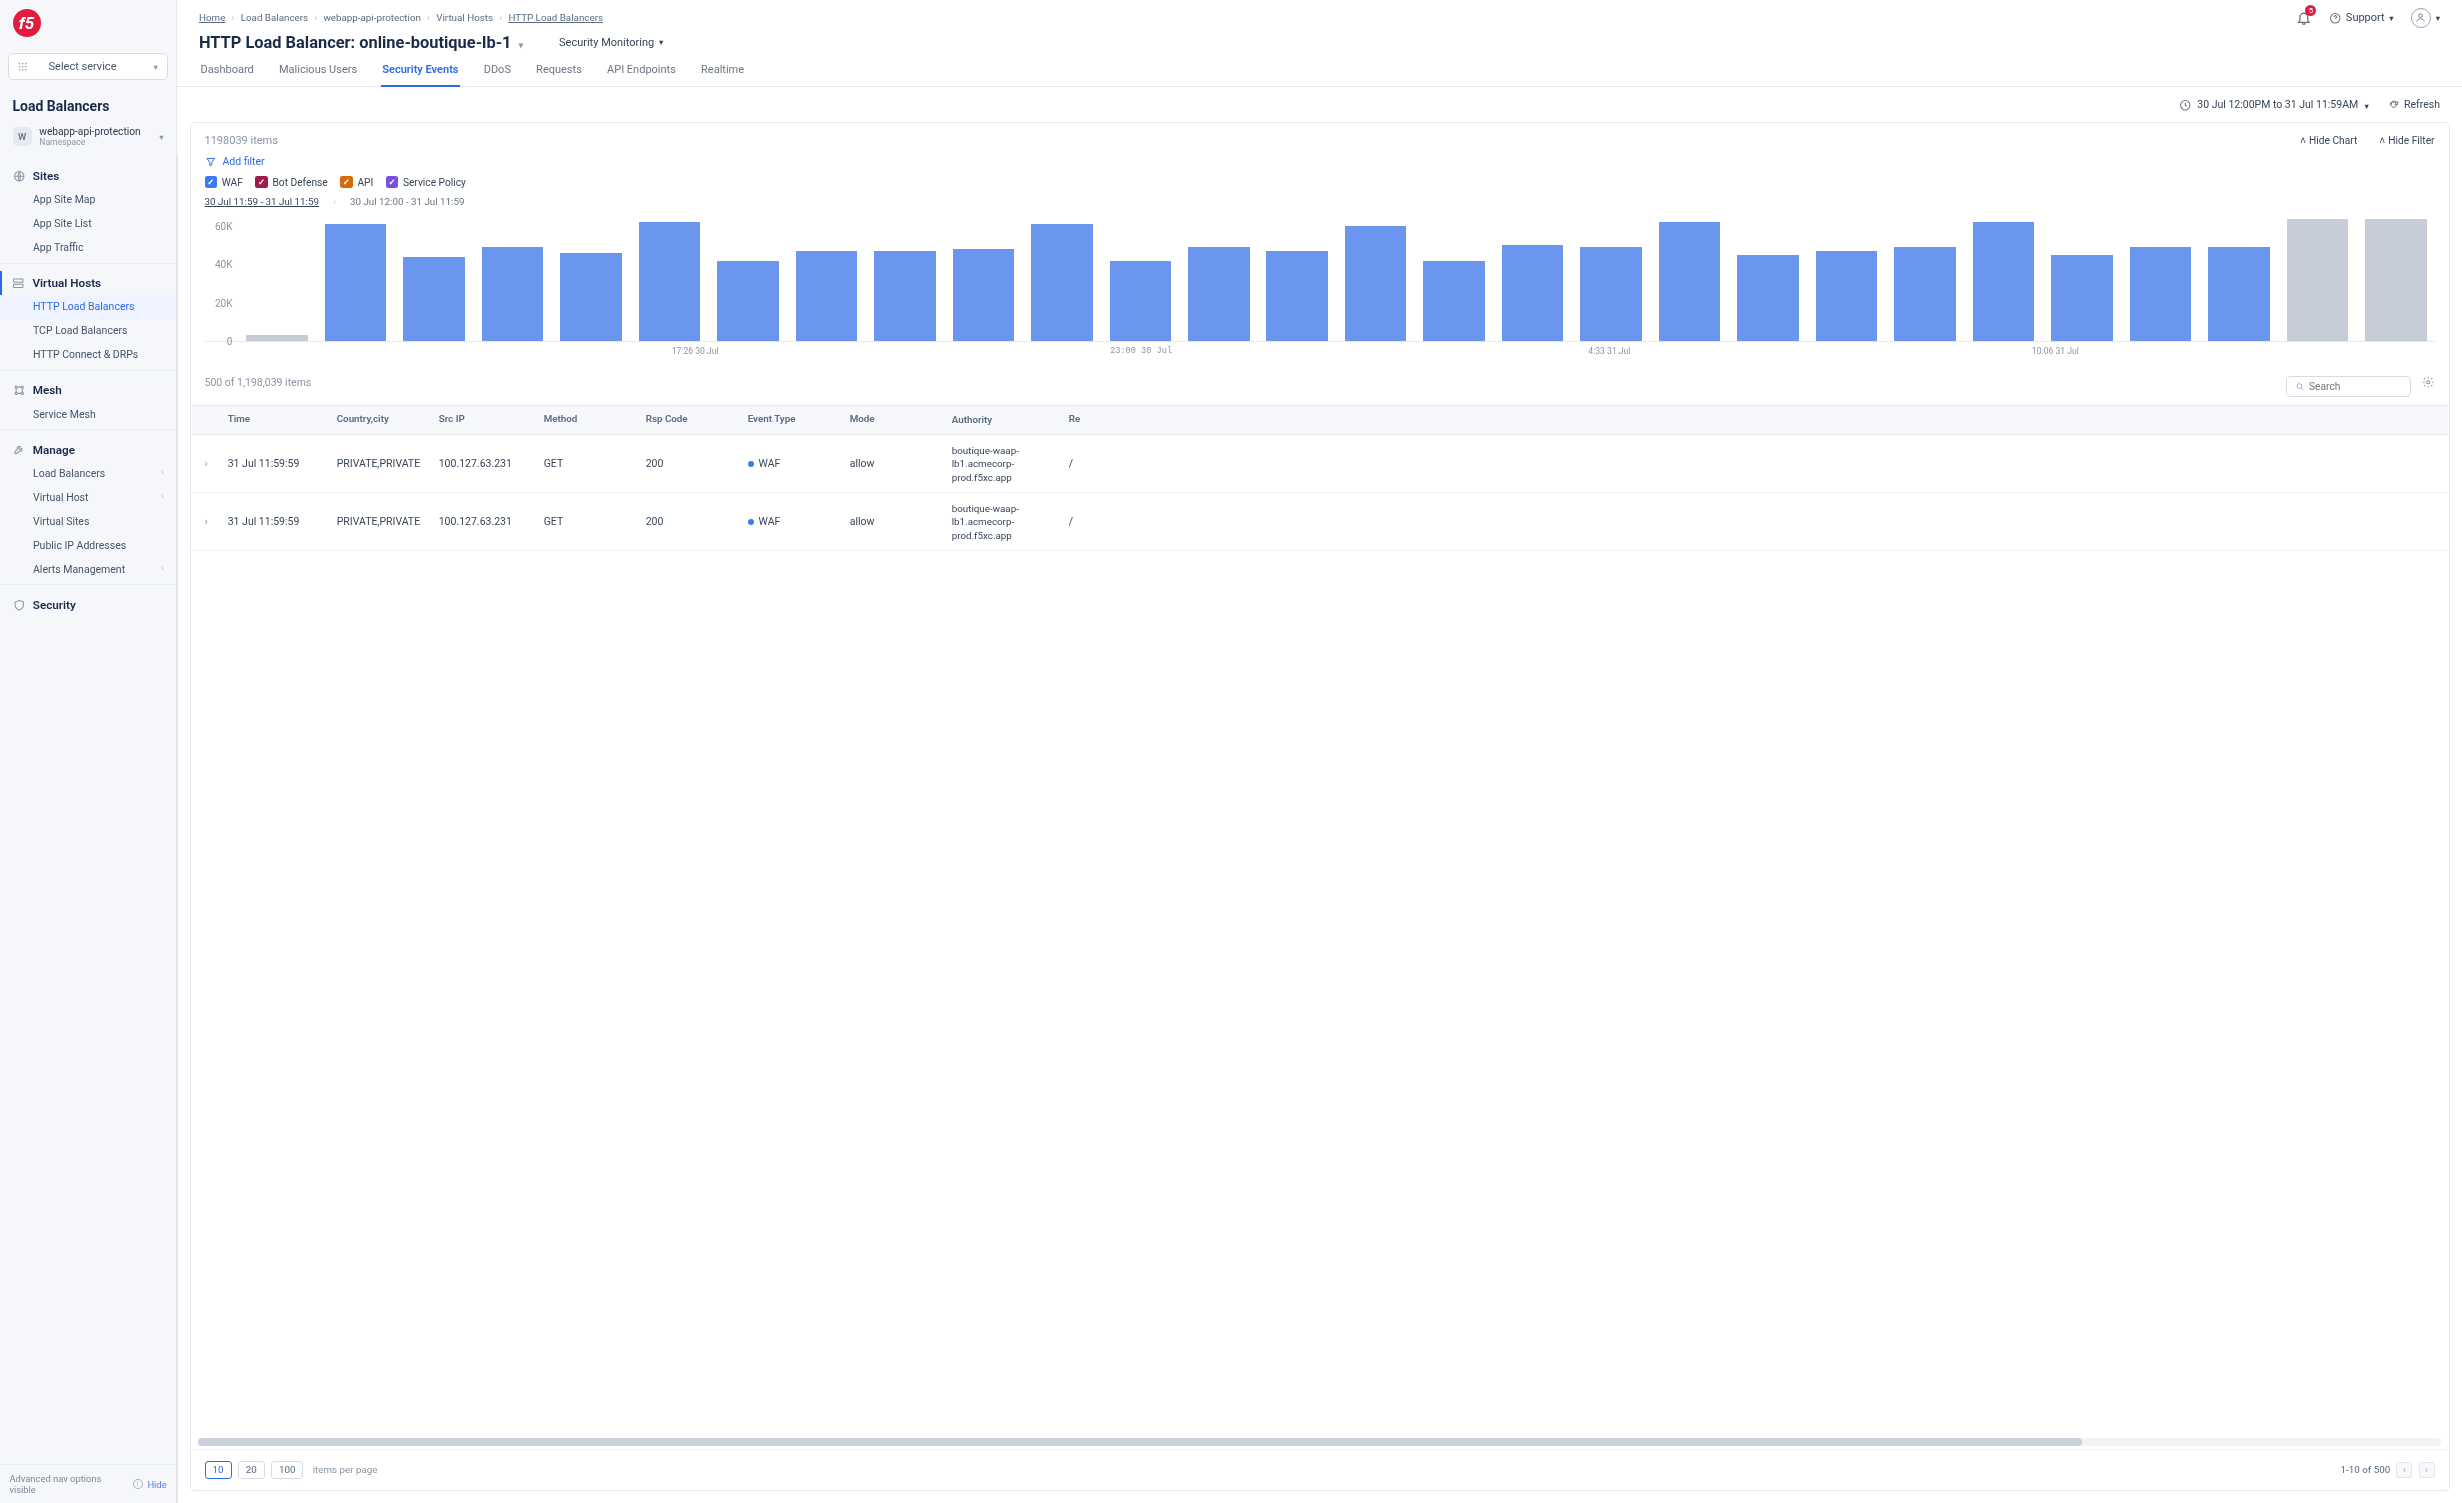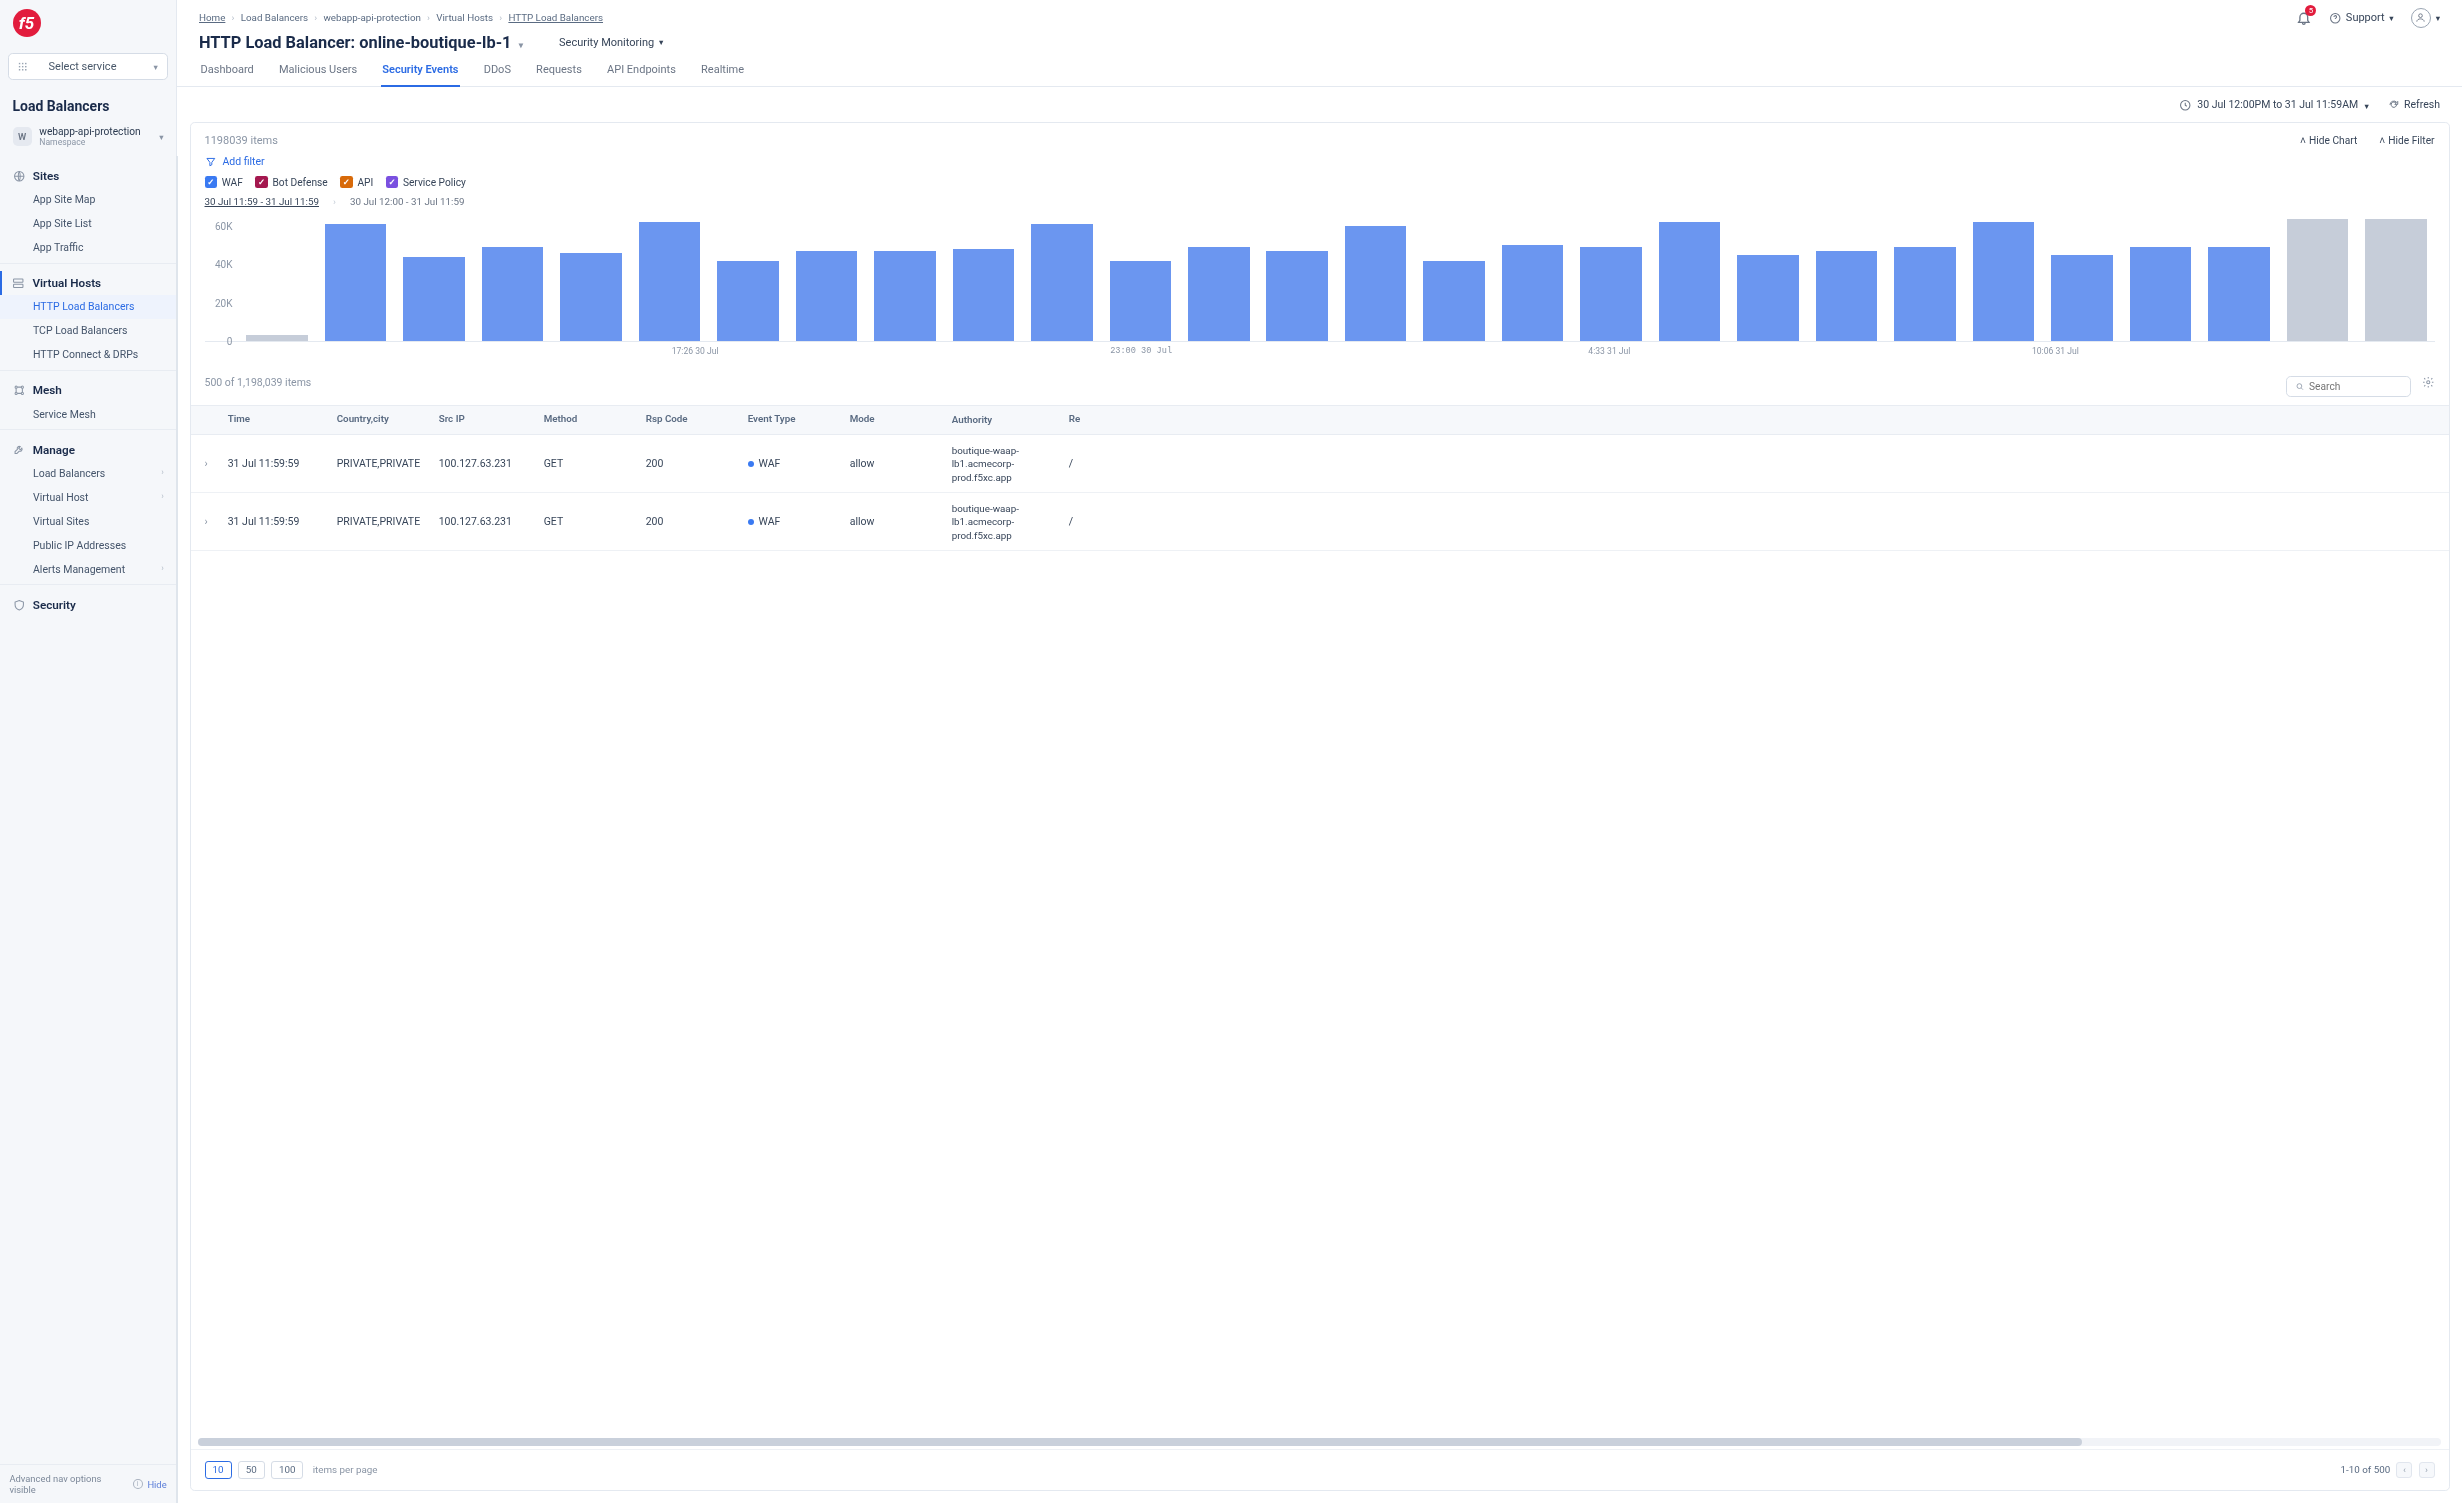--- a/index.html
+++ b/index.html
@@ -493,21 +493,21 @@
                 <div class="cell c-re">/</div>
               </div>
             </div>
         </div>
       </div>
       <div class="hscroll-track">
         <div class="hscroll-thumb"></div>
       </div>
       <div class="pager">
         <span class="pg-btn active">10</span>
-        <span class="pg-btn">50</span>
+        <span class="pg-btn">20</span>
         <span class="pg-btn">100</span>
         <span class="pg-label">items per page</span>
         <div class="pg-right">
           <span>1-10 of 500</span>
           <span class="pg-nav">‹</span>
           <span class="pg-nav">›</span>
         </div>
       </div>
     </div>
   </main>

